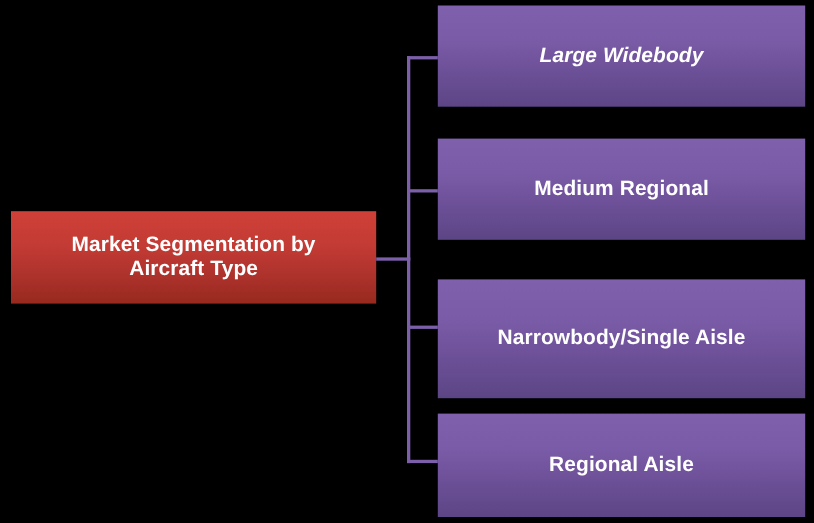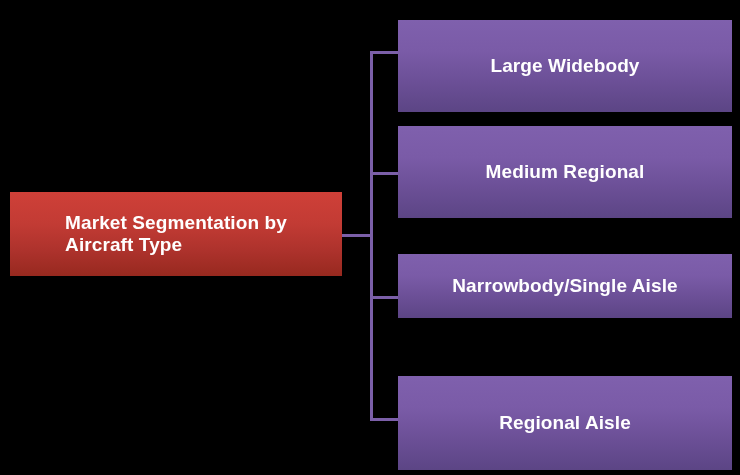--- a/index.html
+++ b/index.html
@@ -22,21 +22,21 @@
   
   .root-node {
     position: absolute;
     left: 10px;
     top: 192px;
     width: 332px;
     height: 84px;
     display: flex;
     align-items: center;
     justify-content: center;
-    text-align: left;
+    text-align: center;
     box-sizing: border-box;
     padding: 2px 14px;
     background: linear-gradient(to bottom, #cf4038 0%, #c23b34 38%, #ad322c 70%, #97291f 100%);
     color: #ffffff;
     font-weight: bold;
     font-size: 19px;
     line-height: 1.18;
     letter-spacing: 0.1px;
   }
 
@@ -51,23 +51,23 @@
     text-align: center;
     box-sizing: border-box;
     padding: 2px 12px;
     background: linear-gradient(to bottom, #7f60ad 0%, #7a5ba7 34%, #6b4f96 68%, #5c4585 100%);
     color: #ffffff;
     font-weight: bold;
     font-size: 19px;
     line-height: 1.2;
     letter-spacing: 0.1px;
   }
-  .leaf-1 { top: 20px;   height: 92px; }
+  .leaf-1 { top: 5px;   height: 92px; font-style: italic; }
   .leaf-2 { top: 126px; height: 92px; }
-  .leaf-3 { top: 254px; height: 64px; }
+  .leaf-3 { top: 254px; height: 108px; }
   .leaf-4 { top: 376px; height: 94px; }
 
   
   .conn {
     position: absolute;
     background: #7b5fa8;
   }
   
   .conn-stub {
     left: 342px;

